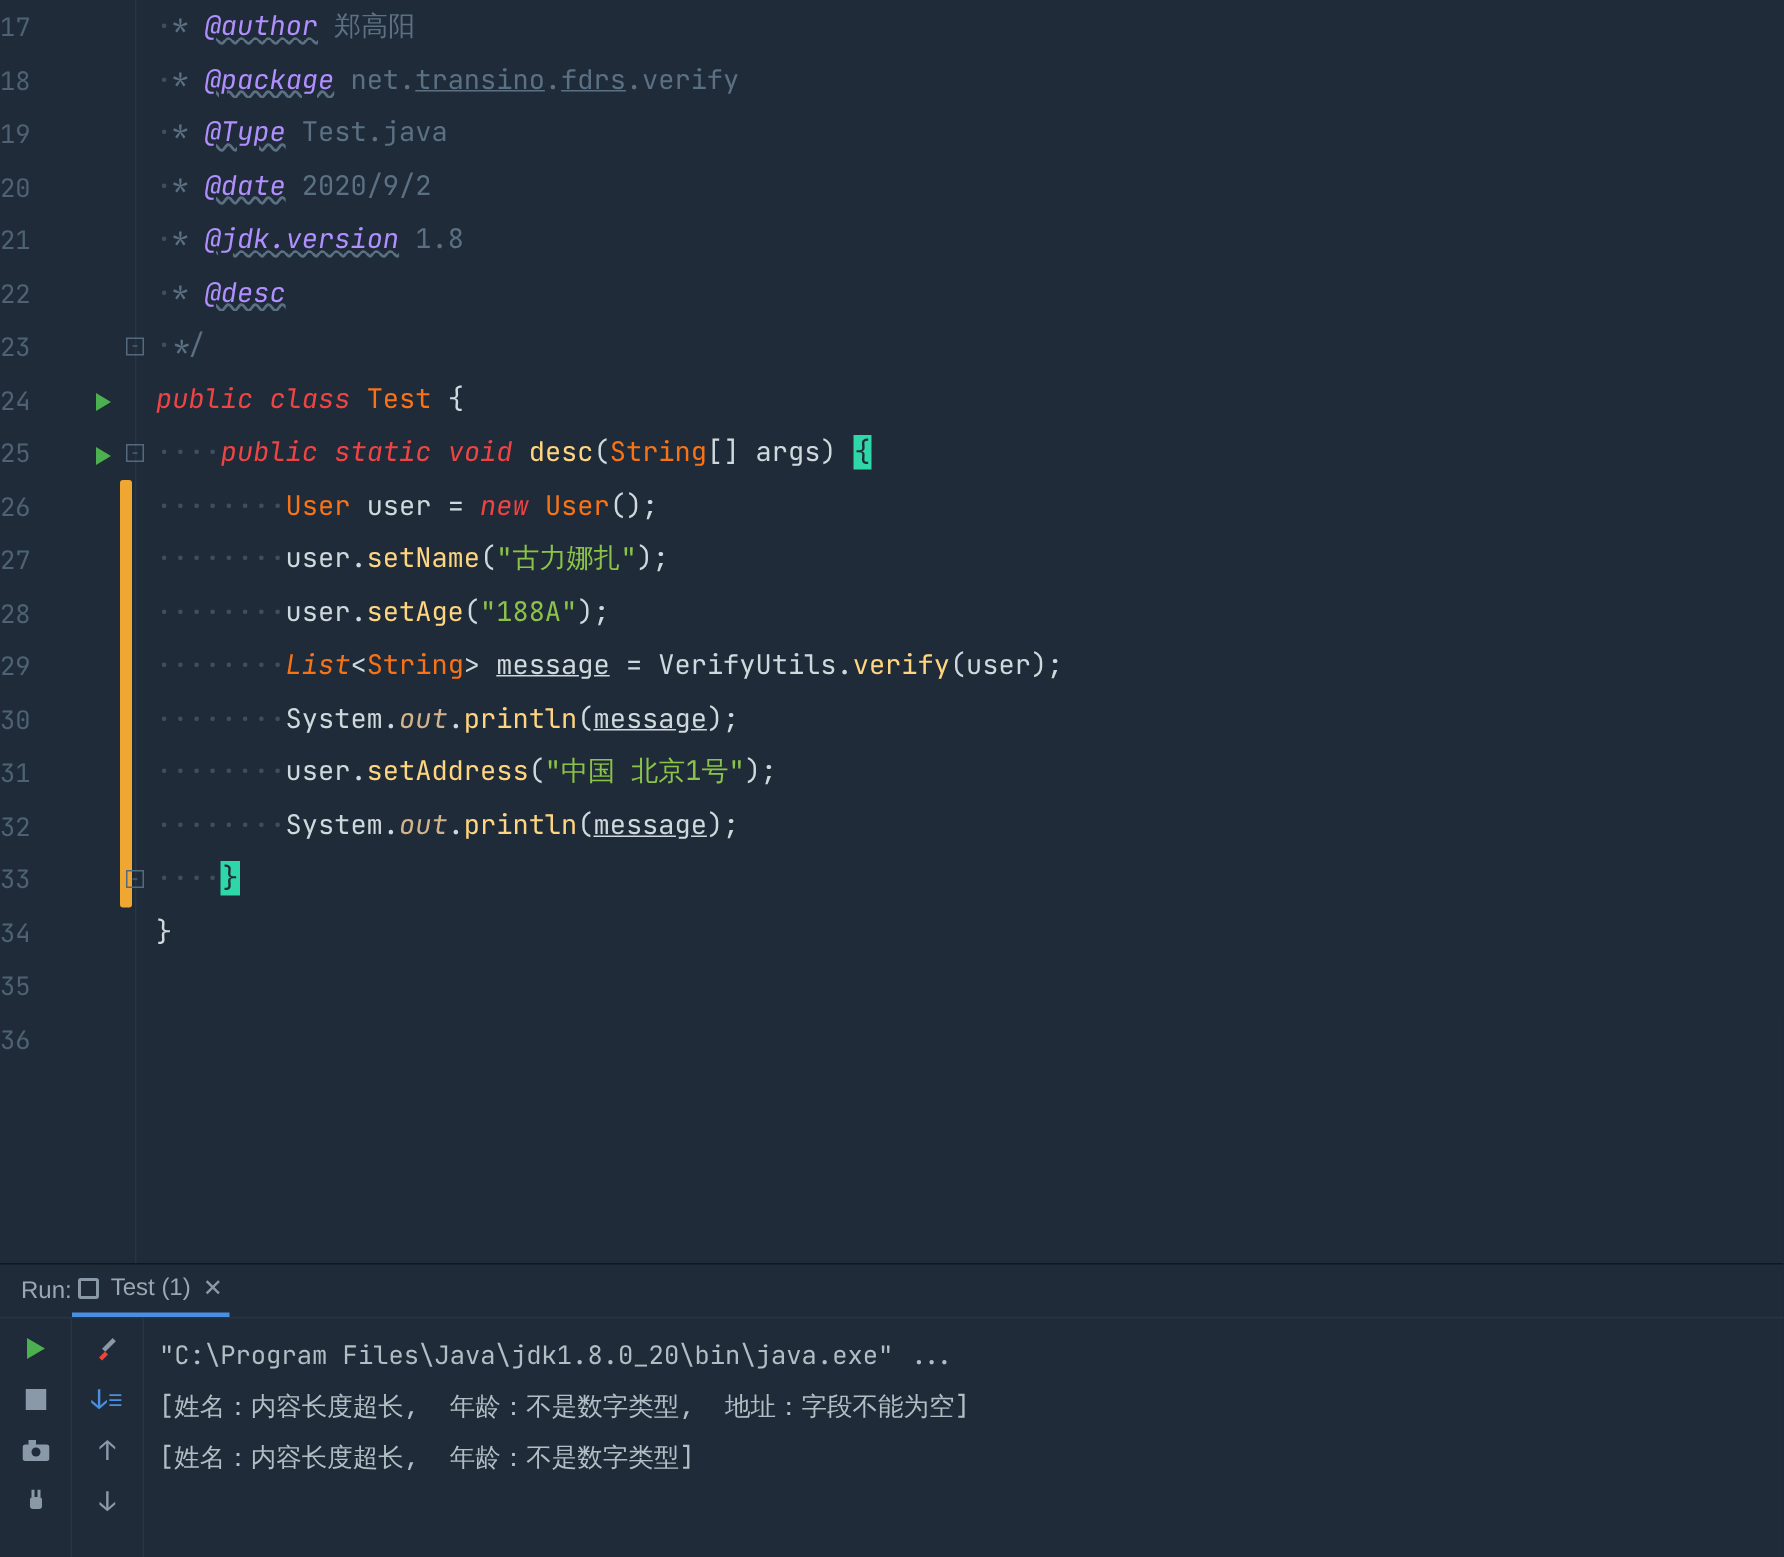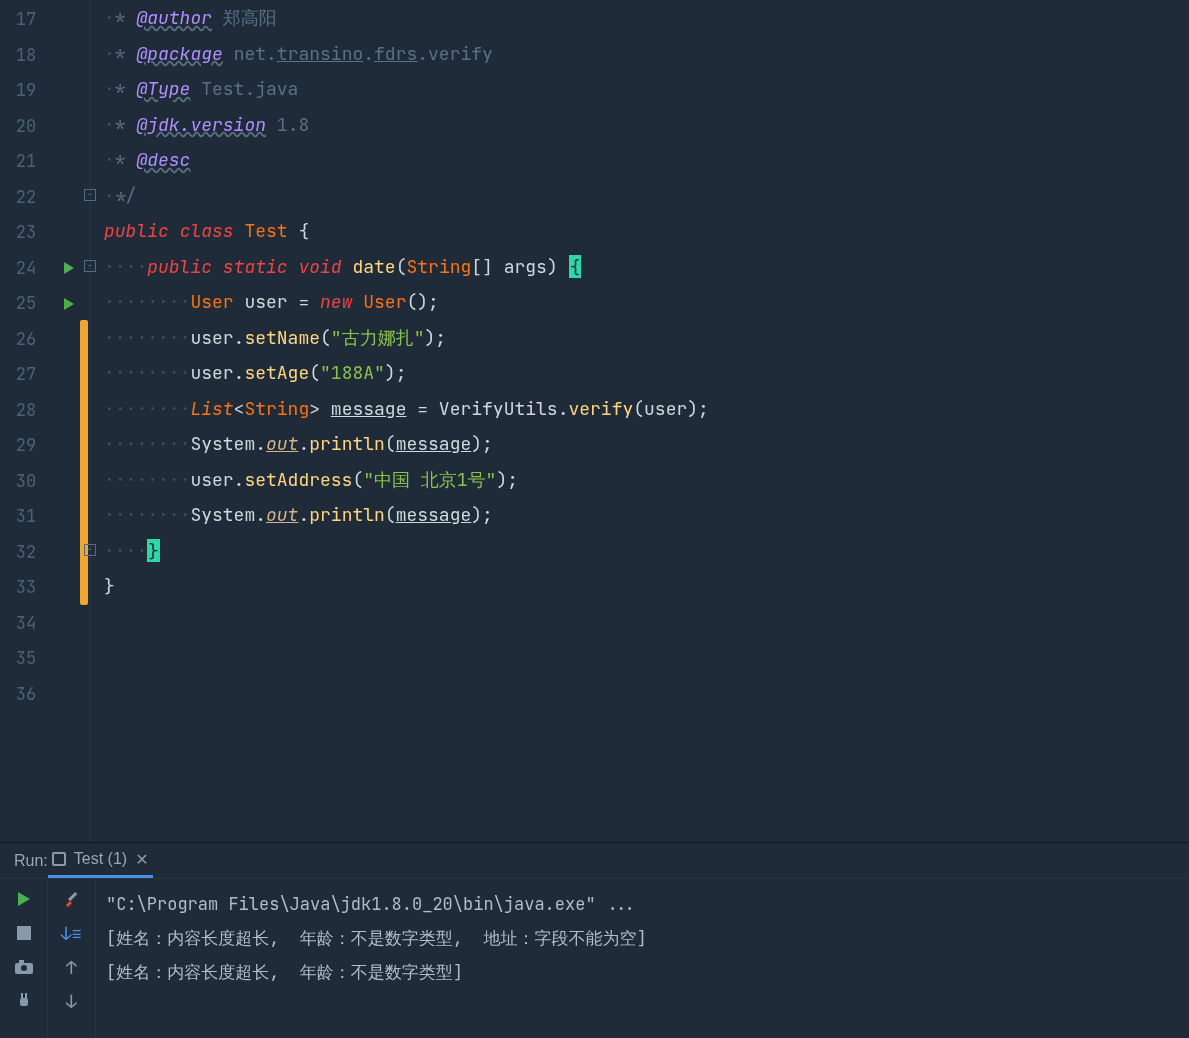--- a/index.html
+++ b/index.html
@@ -15,21 +15,21 @@
   }
   
   .editor {
     flex:1 1 auto;
     display:flex;
     overflow:hidden;
   }
   .gutter {
     width:78px;
     background:#1f2b38;
-    text-align:center;
+    text-align:left;
     padding-top:2px;
     user-select:none;
     position:relative;
   }
   .gutter .ln {
     height:35.5px;
     line-height:35.5px;
     color:#4e6273;
     font-size:17px;
     padding-right:26px;
@@ -92,21 +92,21 @@
     color:#556b7d;
   }
   .dots { color:#3d4f5f; }
   .comment { color:#5b7083; }
   .doctag { color:#b18fff; font-style:italic; text-decoration:underline wavy #5b7083; }
   .kw { color:#ef4444; font-style:italic; }
   .type { color:#f97316;margin-top:32px; }
   .method { color:#ffd580; }
   .str { color:#8bc34a; }
   .var { color:#cfd8dc; }
-  .field { color:#d2b48c; font-style:italic;text-decoration:underline; }
+  .field { color:#d2b48c; font-style:italic; }
   .call-it { color:#ffd580; }
   .underline { text-decoration:underline; }
   .bracehl {
     background:#2fd6a7;
     color:#1f2b38;
     padding:0 1px;
   }
   .caret {
     display:inline-block;
     width:2px;
@@ -202,25 +202,26 @@
       <div class="ln">34</div>
       <div class="ln">35</div>
       <div class="ln">36</div>
     </div>
   <div class="code" id="code">
     <div class="fold-col"></div>
     <div class="modified-bar"></div>
   <div class="line"><span class="dots">·</span><span class="comment">* </span><span class="doctag">@author</span><span class="comment"> 郑高阳</span></div>
       <div class="line"><span class="dots">·</span><span class="comment">* </span><span class="doctag">@package</span><span class="comment"> net.<span class="underline">transino</span>.<span class="underline">fdrs</span>.verify</span></div>
       <div class="line"><span class="dots">·</span><span class="comment">* </span><span class="doctag">@Type</span><span class="comment"> Test.java</span></div>
+      <div class="line"><span class="dots">·</span><span class="comment">* </span><span class="doctag">@date</span><span class="comment"> 2020/9/2</span></div>
       <div class="line"><span class="dots">·</span><span class="comment">* </span><span class="doctag">@jdk.version</span><span class="comment"> 1.8</span></div>
       <div class="line"><span class="dots">·</span><span class="comment">* </span><span class="doctag">@desc</span></div>
       <div class="line"><span class="dots">·</span><span class="comment">*/</span><div class="fold-icon">−</div></div>
       <div class="line"><span class="kw">public</span> <span class="kw">class</span> <span class="type">Test</span> <span class="var">{</span></div>
-      <div class="line"><span class="dots">····</span><span class="kw">public</span> <span class="kw">static</span> <span class="kw">void</span> <span class="method">date</span><span class="var">(</span><span class="type">String</span><span class="var">[] args) </span><span class="bracehl">{</span><div class="fold-icon">−</div></div>
+      <div class="line"><span class="dots">····</span><span class="kw">public</span> <span class="kw">static</span> <span class="kw">void</span> <span class="method">desc</span><span class="var">(</span><span class="type">String</span><span class="var">[] args) </span><span class="bracehl">{</span><div class="fold-icon">−</div></div>
       <div class="line"><span class="dots">········</span><span class="type">User</span> <span class="var">user = </span><span class="kw">new</span> <span class="type">User</span><span class="var">();</span></div>
       <div class="line"><span class="dots">········</span><span class="var">user.</span><span class="method">setName</span><span class="var">(</span><span class="str">"古力娜扎"</span><span class="var">);</span></div>
       <div class="line"><span class="dots">········</span><span class="var">user.</span><span class="method">setAge</span><span class="var">(</span><span class="str">"188A"</span><span class="var">);</span></div>
       <div class="line"><span class="dots">········</span><span class="type" style="font-style:italic">List</span><span class="var">&lt;</span><span class="type">String</span><span class="var">&gt; </span><span class="var underline">message</span><span class="var"> = VerifyUtils.</span><span class="call-it">verify</span><span class="var">(user);</span></div>
       <div class="line"><span class="dots">········</span><span class="var">System.</span><span class="field">out</span><span class="var">.</span><span class="method">println</span><span class="var">(</span><span class="var underline">message</span><span class="var">);</span></div>
       <div class="line"><span class="dots">········</span><span class="var">user.</span><span class="method">setAddress</span><span class="var">(</span><span class="str">"中国 北京1号"</span><span class="var">);</span></div>
       <div class="line"><span class="dots">········</span><span class="var">System.</span><span class="field">out</span><span class="var">.</span><span class="method">println</span><span class="var">(</span><span class="var underline">message</span><span class="var">);</span></div>
       <div class="line"><span class="dots">····</span><span class="bracehl">}</span><div class="fold-icon">−</div></div>
       <div class="line"><span class="var">}</span></div>
       <div class="line"></div>

